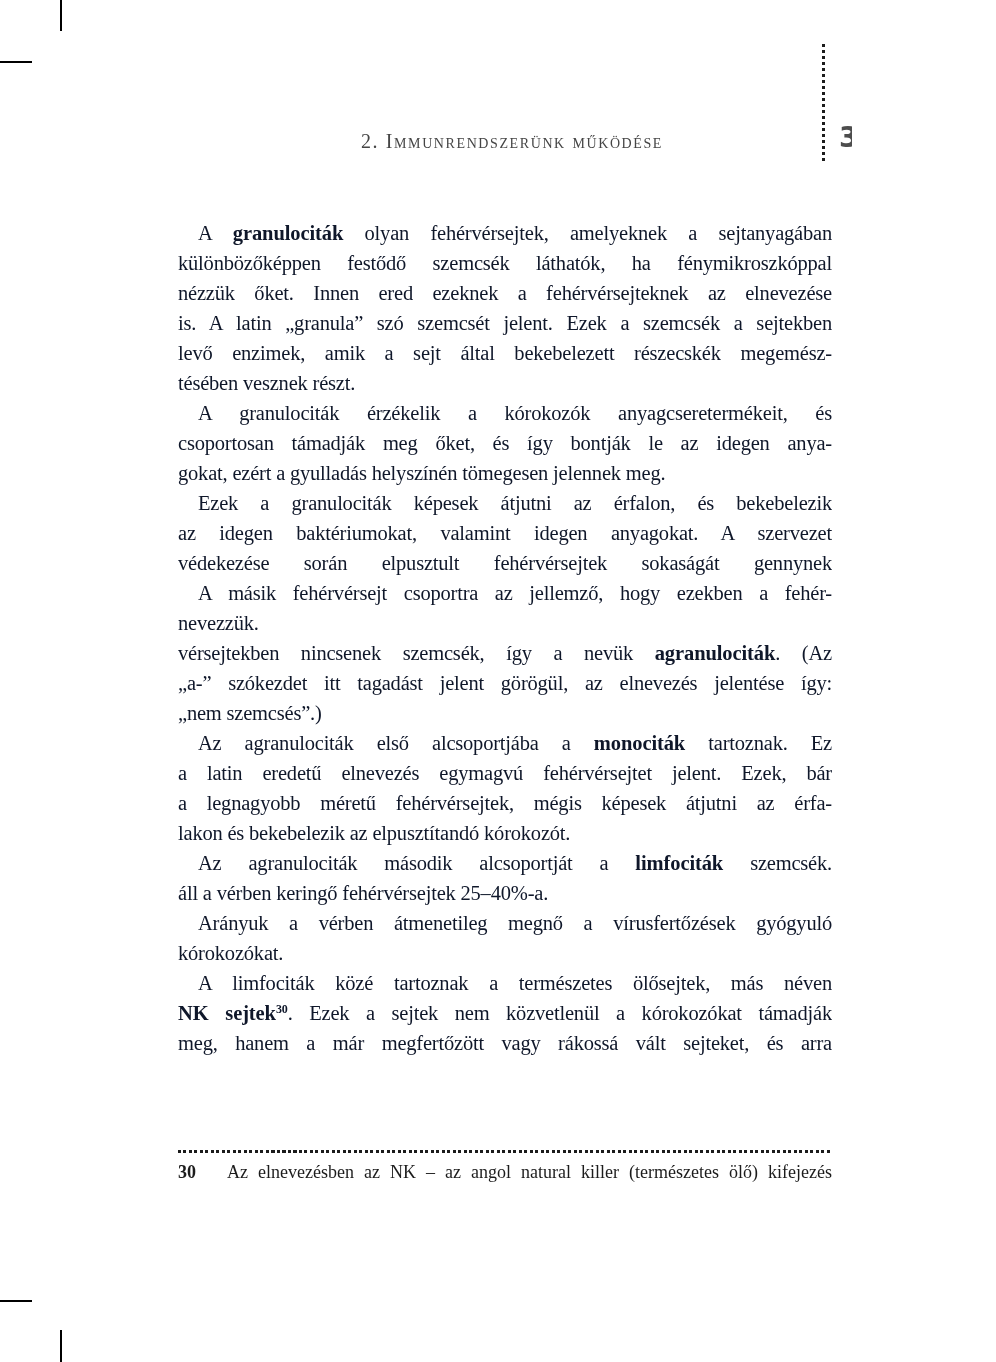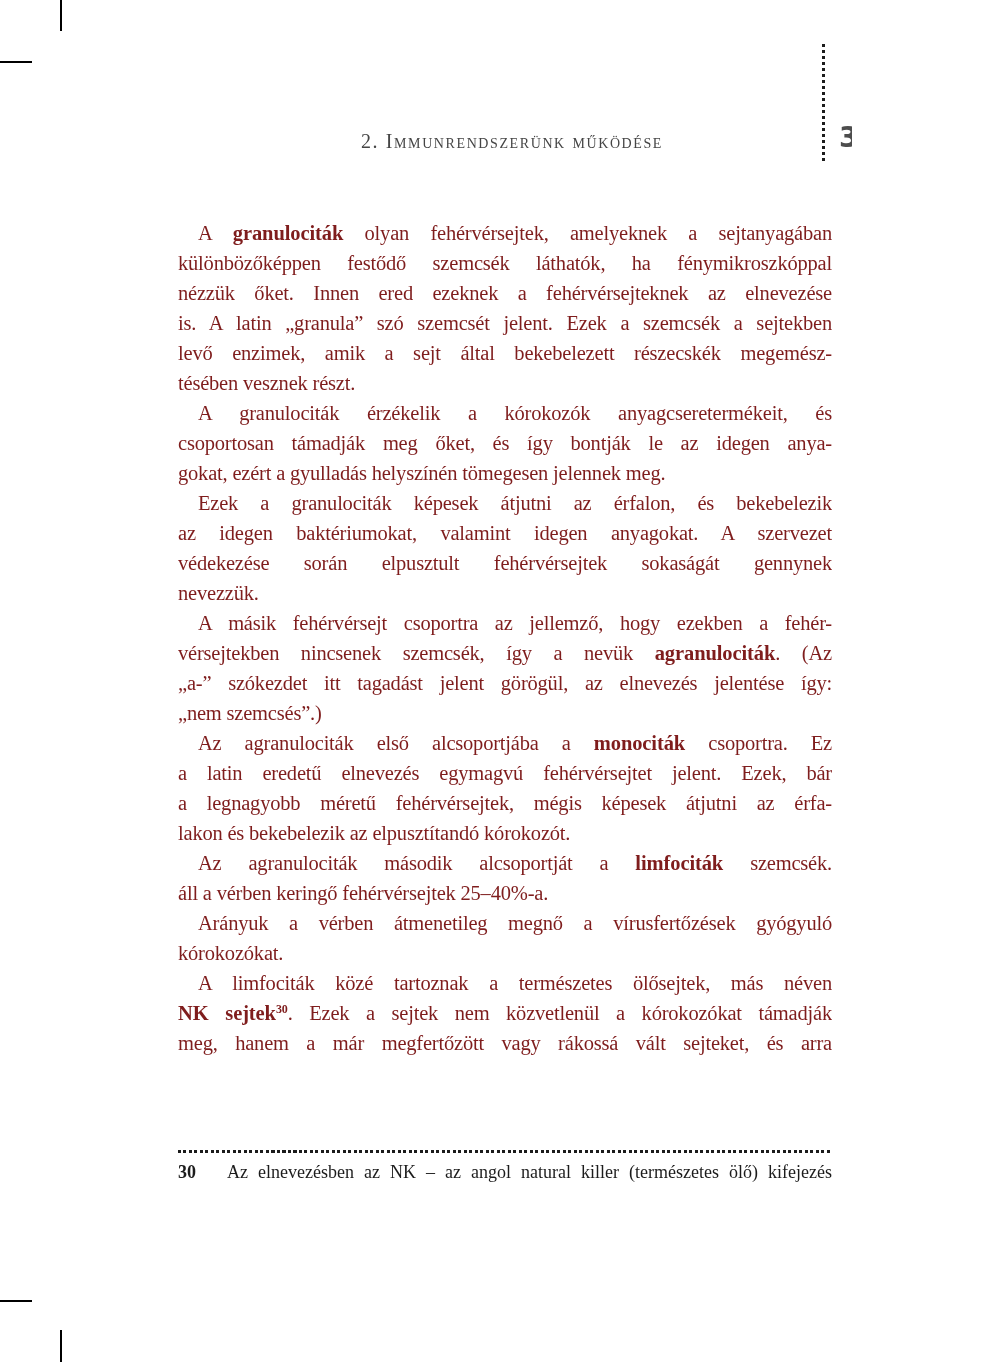--- a/index.html
+++ b/index.html
@@ -30,21 +30,21 @@
   }
   .page-number {
     position:absolute; left:839px; top:121px;
     font-family:"DejaVu Sans", sans-serif; font-weight:bold;
     font-size:28px; color:#4d4d4d;
   }
 
   
   .body-text {
     position:absolute; left:178px; top:218px; width:654px;
-    font-size:20.5px; line-height:30px; color:#7f1d1d; letter-spacing:-0.2px;
+    font-size:20.5px; line-height:30px; color:#0f172a; letter-spacing:-0.2px;
   }
   .line { text-align:justify; text-align-last:justify; height:30px; overflow:hidden; }
   .line.first { padding-left:20px; }
   .line.end { text-align-last:left; }
   .line b { font-weight:bold; letter-spacing:-0.1px; }
   sup { font-size:12px; vertical-align:7px; line-height:0; font-weight:bold; }
 
   
   .footnote-rule {
     position:absolute; left:178px; top:1150px; width:653px; height:3px;
@@ -83,26 +83,26 @@
       <div class="line"><span>nézzük őket. Innen ered ezeknek a fehérvérsejteknek az elnevezése</span></div>
       <div class="line"><span>is. A latin „granula” szó szemcsét jelent. Ezek a szemcsék a sejtekben</span></div>
       <div class="line"><span>levő enzimek, amik a sejt által bekebelezett részecskék megemész-</span></div>
       <div class="line end"><span>tésében vesznek részt.</span></div>
       <div class="line first"><span>A granulociták érzékelik a kórokozók anyagcseretermékeit, és</span></div>
       <div class="line"><span>csoportosan támadják meg őket, és így bontják le az idegen anya-</span></div>
       <div class="line end"><span>gokat, ezért a gyulladás helyszínén tömegesen jelennek meg.</span></div>
       <div class="line first"><span>Ezek a granulociták képesek átjutni az érfalon, és bekebelezik</span></div>
       <div class="line"><span>az idegen baktériumokat, valamint idegen anyagokat. A szervezet</span></div>
       <div class="line"><span>védekezése során elpusztult fehérvérsejtek sokaságát gennynek</span></div>
+      <div class="line first"><span>A másik fehérvérsejt csoportra az jellemző, hogy ezekben a fehér-</span></div>
       <div class="line end"><span>nevezzük.</span></div>
-      <div class="line first"><span>A másik fehérvérsejt csoportra az jellemző, hogy ezekben a fehér-</span></div>
       <div class="line"><span>vérsejtekben nincsenek szemcsék, így a nevük </span><b>agranulociták</b><span>. (Az</span></div>
       <div class="line"><span>„a-” szókezdet itt tagadást jelent görögül, az elnevezés jelentése így:</span></div>
       <div class="line end"><span>„nem szemcsés”.)</span></div>
-      <div class="line first"><span>Az agranulociták első alcsoportjába a </span><b>monociták</b><span> csoportra. Ez</span></div>
+      <div class="line first"><span>Az agranulociták első alcsoportjába a </span><b>monociták</b><span> tartoznak. Ez</span></div>
       <div class="line"><span>a latin eredetű elnevezés egymagvú fehérvérsejtet jelent. Ezek, bár</span></div>
       <div class="line"><span>a legnagyobb méretű fehérvérsejtek, mégis képesek átjutni az érfa-</span></div>
       <div class="line end"><span>lakon és bekebelezik az elpusztítandó kórokozót.</span></div>
       <div class="line first"><span>Az agranulociták második alcsoportját a </span><b>limfociták</b><span> szemcsék.</span></div>
       <div class="line end"><span>áll a vérben keringő fehérvérsejtek 25–40%-a.</span></div>
       <div class="line first"><span>Arányuk a vérben átmenetileg megnő a vírusfertőzések gyógyuló</span></div>
       <div class="line end"><span>kórokozókat.</span></div>
       <div class="line first"><span>A limfociták közé tartoznak a természetes ölősejtek, más néven</span></div>
       <div class="line"><b>NK sejtek</b><b><sup>30</sup></b><span>. Ezek a sejtek nem közvetlenül a kórokozókat támadják</span></div>
       <div class="line"><span>meg, hanem a már megfertőzött vagy rákossá vált sejteket, és arra</span></div>

